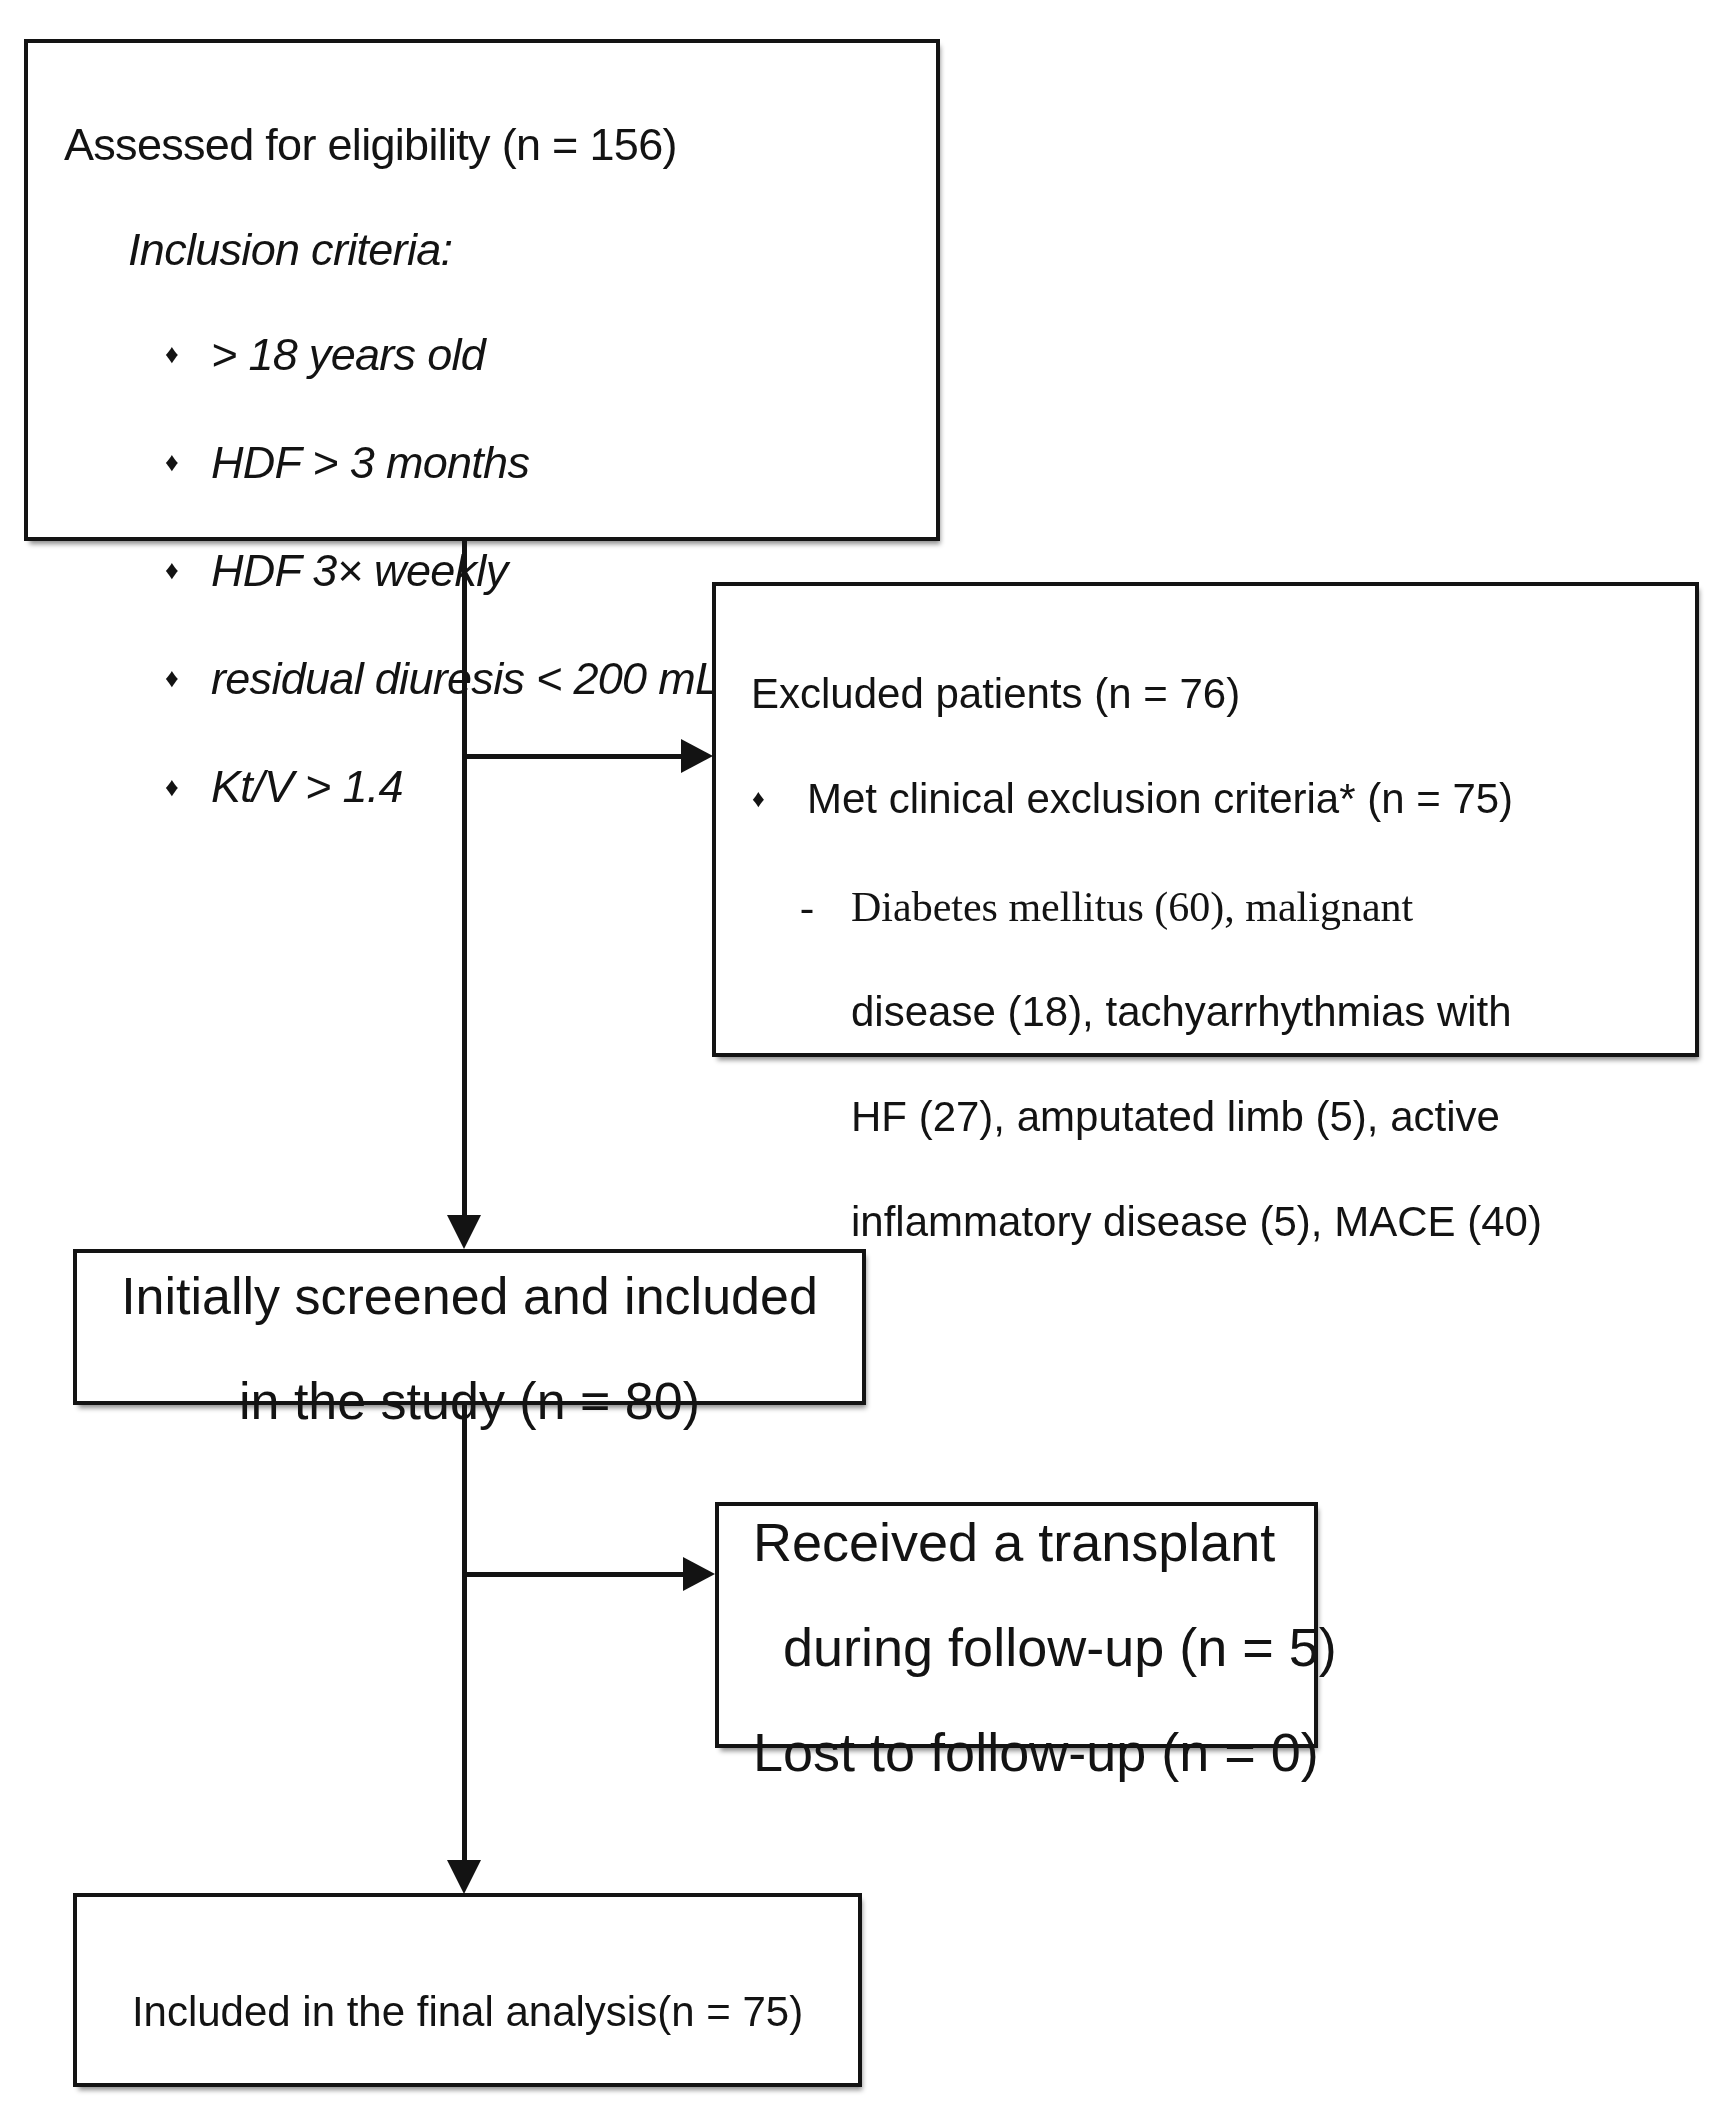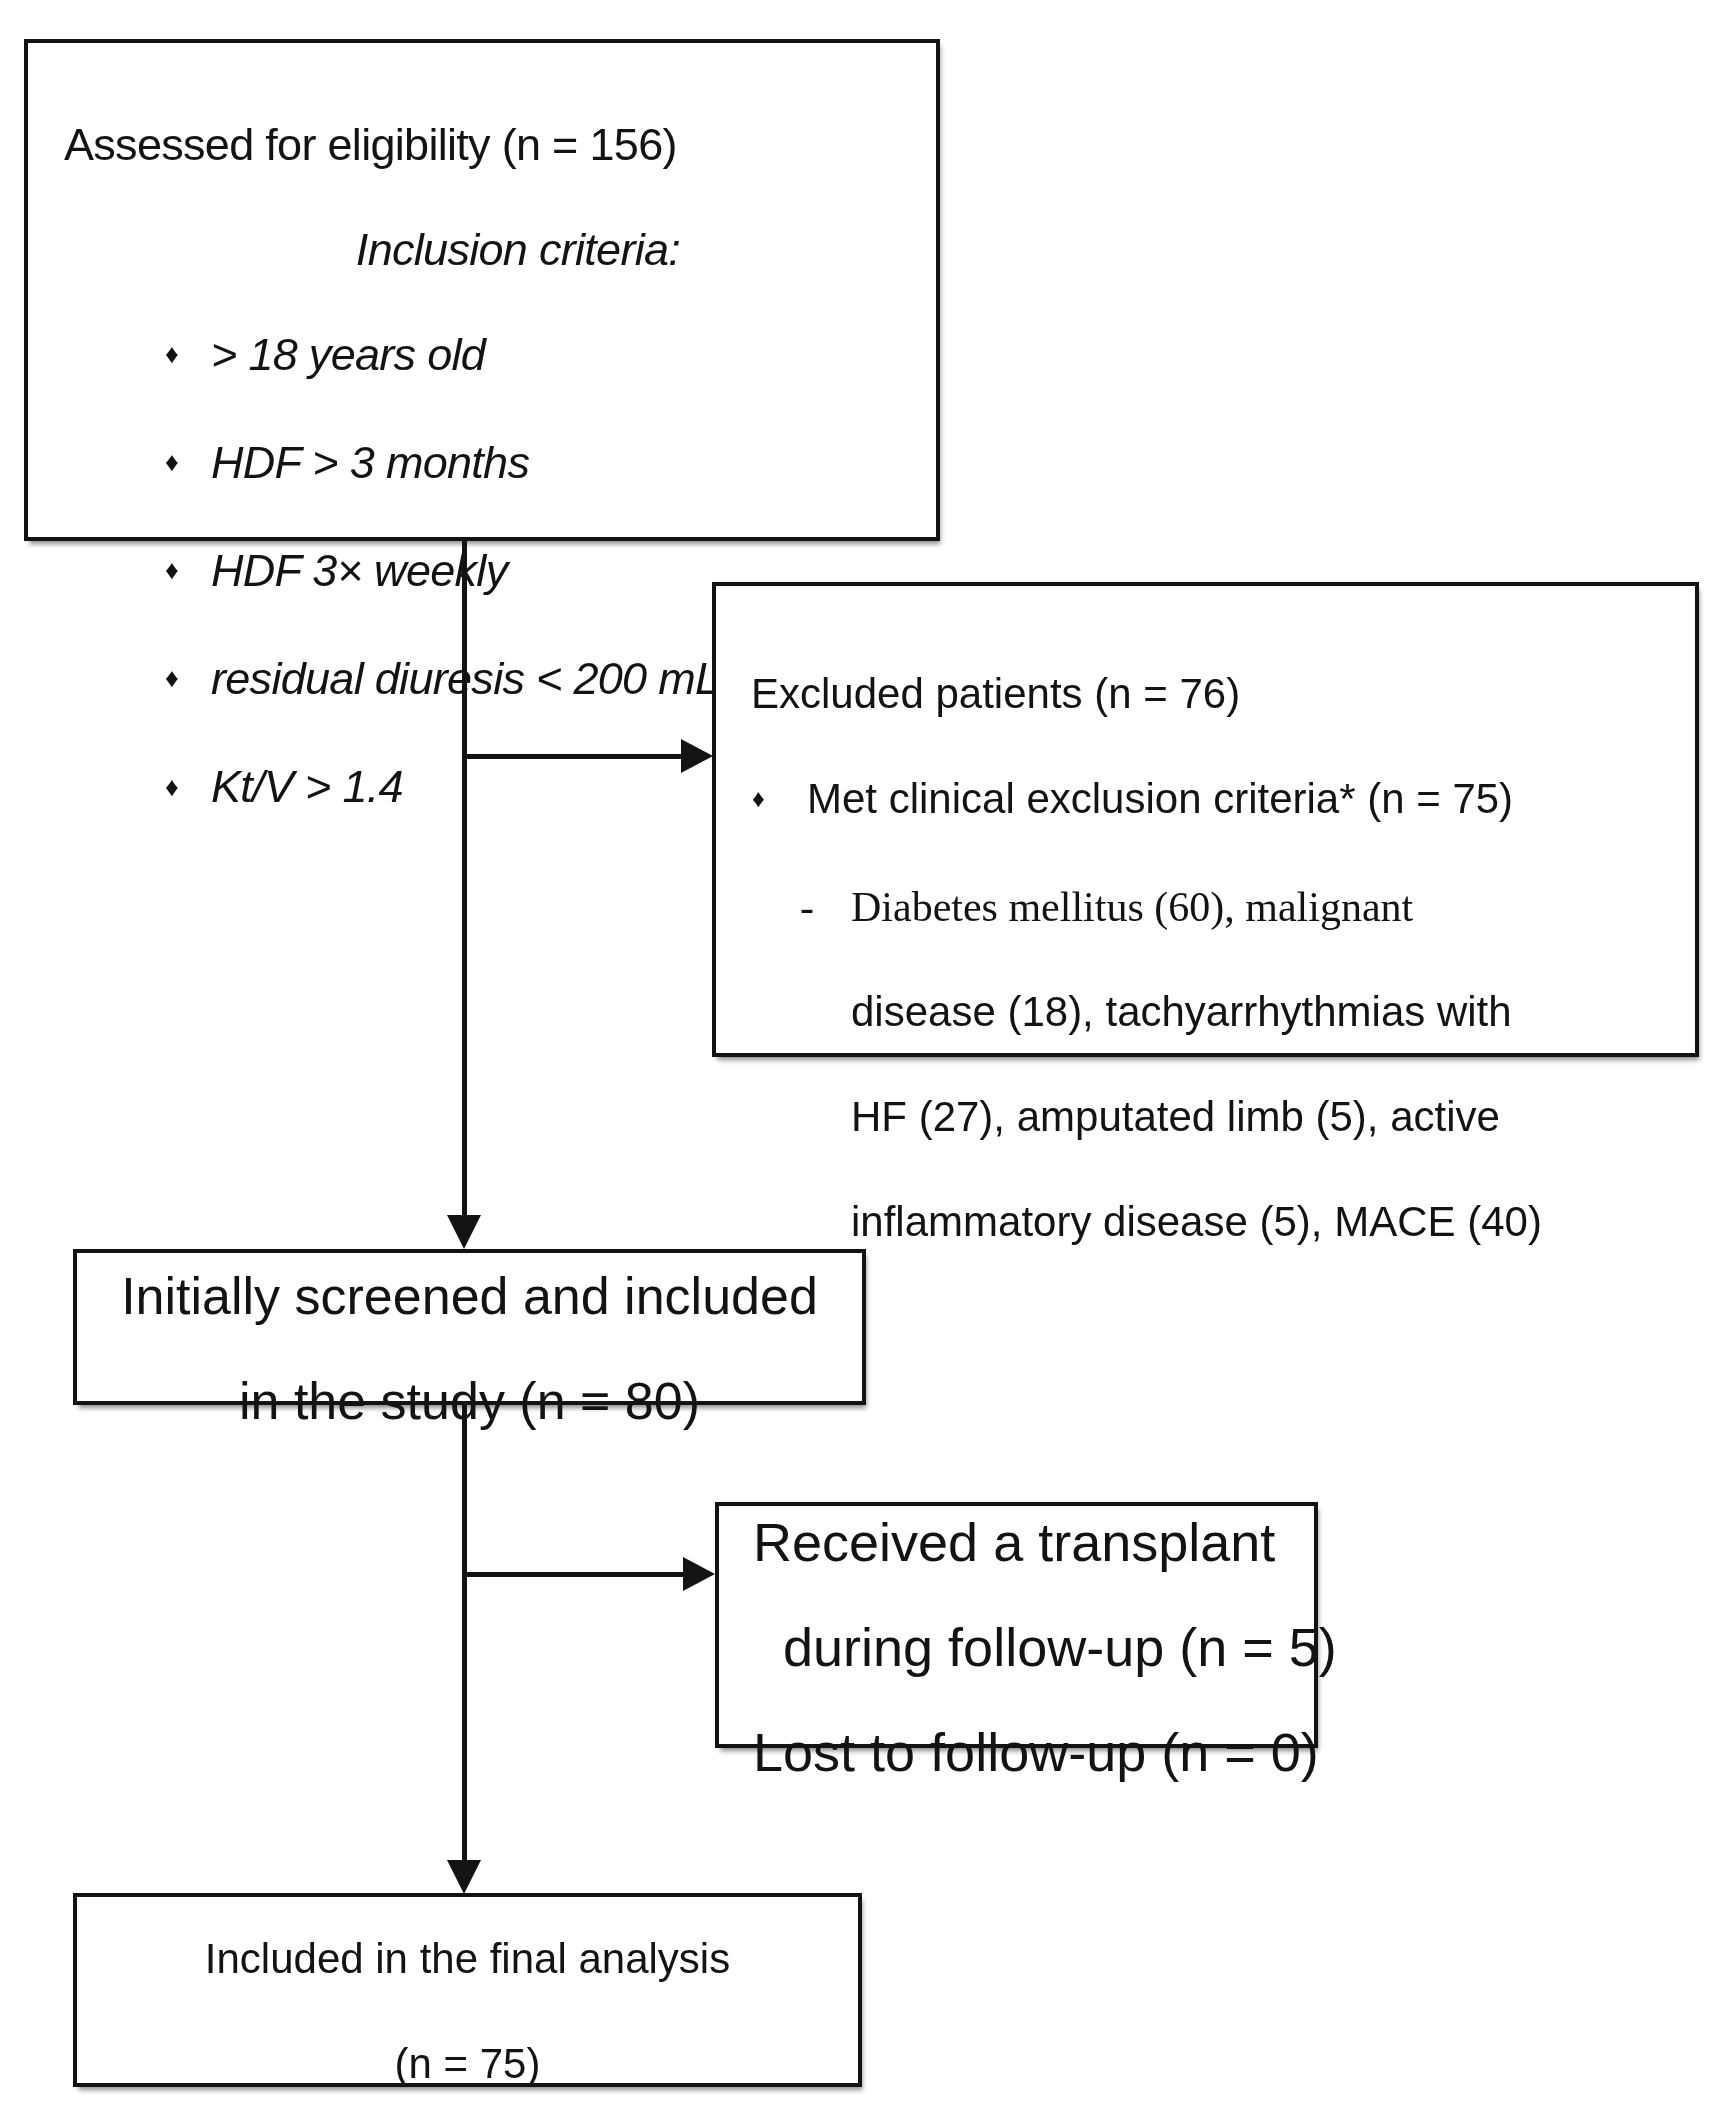--- a/index.html
+++ b/index.html
@@ -33,21 +33,21 @@
 
   
   #box-eligibility {
     left: 24px; top: 39px;
     width: 916px; height: 502px;
     font-size: 45px;
     letter-spacing: -0.7px;
     padding-top: 28px;
   }
   #box-eligibility .title   { padding-left: 36px; }
-  #box-eligibility .subhead { padding-left: 72px; font-style: italic; text-align: center; }
+  #box-eligibility .subhead { padding-left: 100px; font-style: italic; }
   #box-eligibility .b-row   { padding-left: 137px; font-style: italic; }
   #box-eligibility .diamond {
     display: inline-block;
     width: 46px;
     font-size: 27px;
     font-style: normal;
     vertical-align: middle;
     transform: translateY(-4.2px);
   }
 
@@ -94,21 +94,21 @@
   }
   #box-followup .fu-main   { padding-left: 34px; }
   #box-followup .fu-indent { padding-left: 64px; }
 
   
   #box-final {
     left: 73px; top: 1893px;
     width: 789px; height: 194px;
     font-size: 42px;
     display: flex;
-    flex-direction: column;
+    flex-direction: row;
     justify-content: center;
     align-items: center;
     text-align: center;
   }
 
   
   .vline, .hline { position: absolute; background: #131313; }
   .vline { width: 4.9px; }
   .hline { height: 4.9px; }
   #v1 { left: 462px; top: 540px;  height: 678px; }

